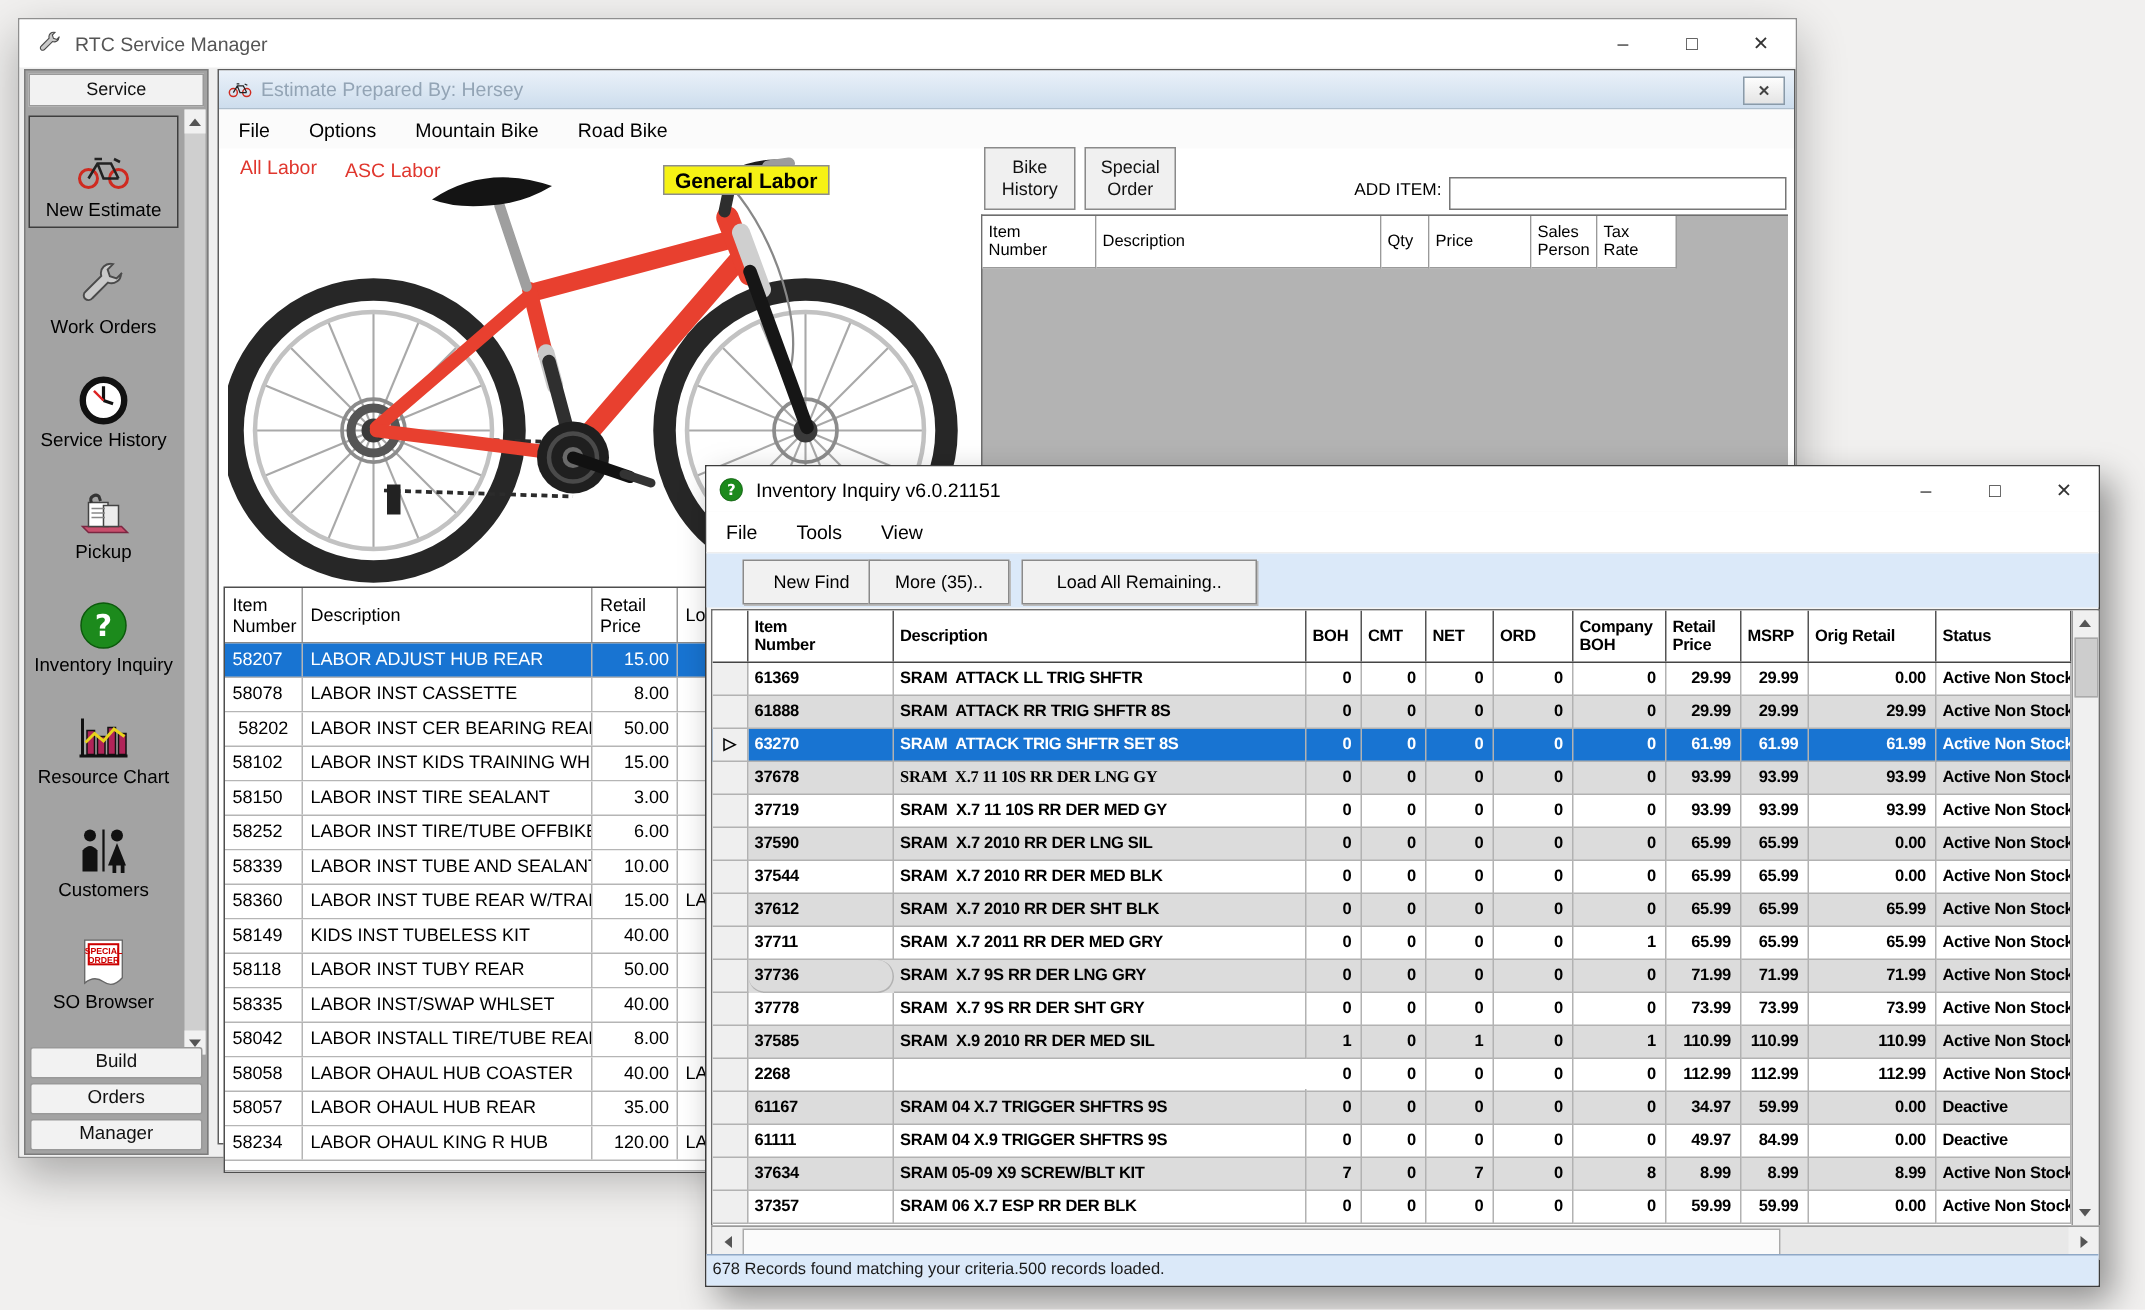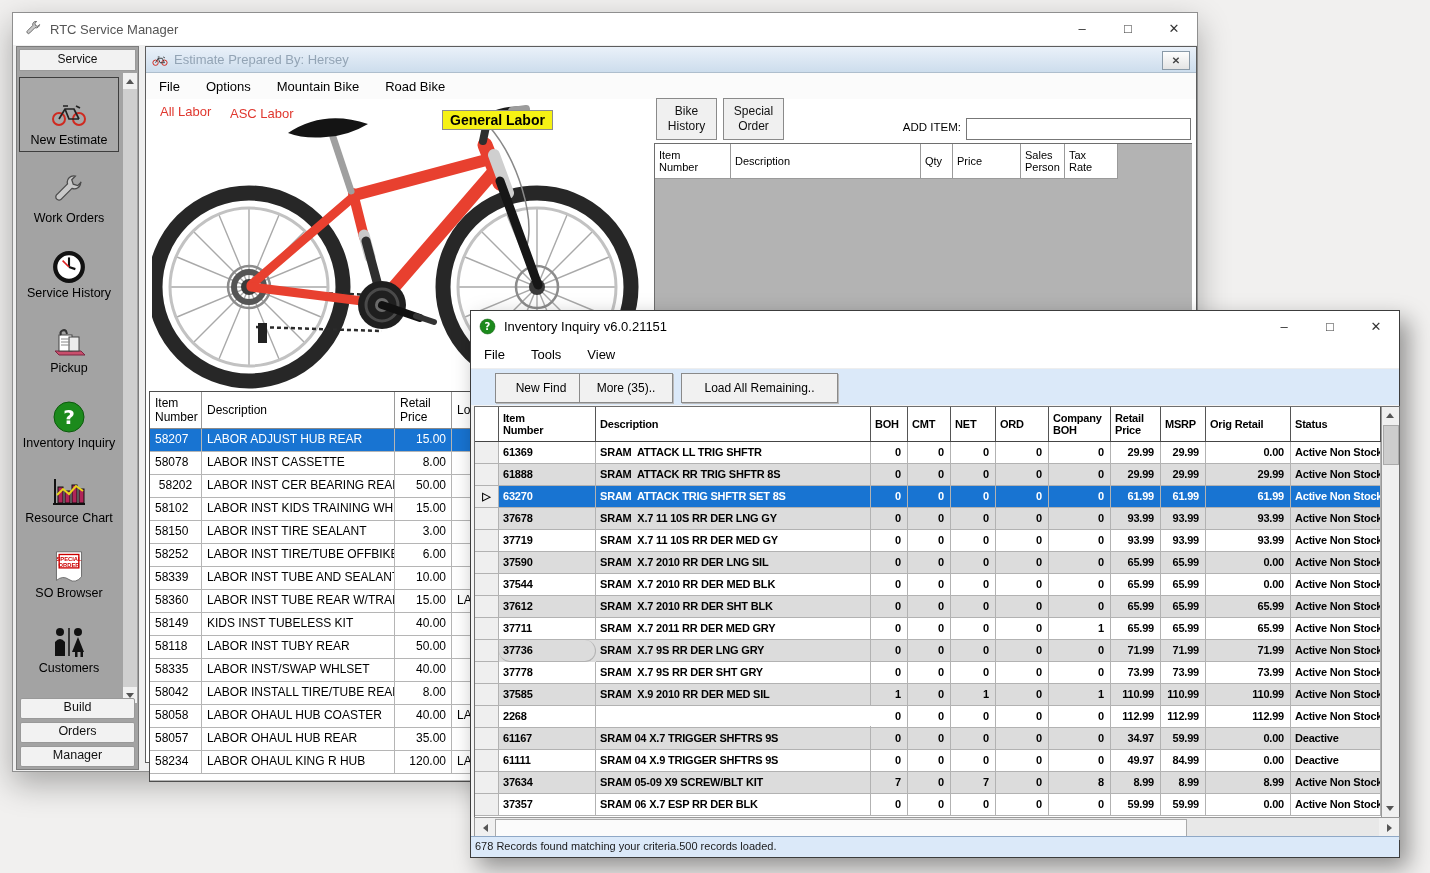--- a/index.html
+++ b/index.html
@@ -213,42 +213,42 @@
             <rect x="14" y="14" width="5" height="12" fill="#b02458" stroke="#111"></rect>
             <rect x="21" y="8" width="5" height="18" fill="#b02458" stroke="#111"></rect>
             <rect x="28" y="12" width="5" height="14" fill="#b02458" stroke="#111"></rect>
             <path d="M6 18 L12 12 L18 17 L25 9 L32 14" fill="none" stroke="#e8d41c" stroke-width="2"></path>
           </svg>
         </span>
         <span class="sb-label">Resource Chart</span>
       </div>
       <div class="sb-item">
         <span class="sb-icon">
-          <svg viewBox="0 0 34 38">
-            <path d="M3 2 L31 2 L31 30 Q24 38 17 33 Q10 28 3 34 Z" fill="#fff" stroke="#666"></path>
-            <rect x="6" y="5" width="22" height="15" fill="none" stroke="#c00" stroke-width="1.5"></rect>
-            <text x="17" y="12" font-size="6.5" font-weight="bold" fill="#c00" text-anchor="middle" font-family="Liberation Sans, sans-serif">SPECIAL</text>
-            <text x="17" y="19" font-size="6.5" font-weight="bold" fill="#c00" text-anchor="middle" font-family="Liberation Sans, sans-serif">ORDER</text>
-          </svg>
-        </span>
-        <span class="sb-label">SO Browser</span>
-      </div>
-      <div class="sb-item">
-        <span class="sb-icon">
           <svg viewBox="0 0 36 32">
             <line x1="18" y1="2" x2="18" y2="30" stroke="#111" stroke-width="1.5"></line>
             <circle cx="9" cy="6" r="4" fill="#111"></circle>
             <path d="M4 30 L4 16 Q9 10 14 16 L14 30 Z" fill="#111"></path>
             <circle cx="27" cy="6" r="4" fill="#111"></circle>
             <path d="M27 11 L21 26 L33 26 Z" fill="#111"></path>
             <rect x="24" y="25" width="2.5" height="6" fill="#111"></rect>
             <rect x="29.5" y="25" width="2.5" height="6" fill="#111"></rect>
           </svg>
         </span>
         <span class="sb-label">Customers</span>
+      </div>
+      <div class="sb-item">
+        <span class="sb-icon">
+          <svg viewBox="0 0 34 38">
+            <path d="M3 2 L31 2 L31 30 Q24 38 17 33 Q10 28 3 34 Z" fill="#fff" stroke="#666"></path>
+            <rect x="6" y="5" width="22" height="15" fill="none" stroke="#c00" stroke-width="1.5"></rect>
+            <text x="17" y="12" font-size="6.5" font-weight="bold" fill="#c00" text-anchor="middle" font-family="Liberation Sans, sans-serif">SPECIAL</text>
+            <text x="17" y="19" font-size="6.5" font-weight="bold" fill="#c00" text-anchor="middle" font-family="Liberation Sans, sans-serif">ORDER</text>
+          </svg>
+        </span>
+        <span class="sb-label">SO Browser</span>
       </div>
       <div class="sb-item">
         <span class="sb-label"></span>
       </div>
     </div>
   <div id="sb-scroll">
     <div class="sb-arrow" style="top:0">
         <div class="tri-up"></div>
       </div>
     <div class="sb-arrow" style="bottom:0">
@@ -559,21 +559,21 @@
           <div class="i-cell rnum" style="width: 53px;">0</div>
           <div class="i-cell rnum" style="width: 62px;">0</div>
           <div class="i-cell rnum" style="width: 50px;">61.99</div>
           <div class="i-cell rnum" style="width: 45px;">61.99</div>
           <div class="i-cell rnum" style="width: 85px;">61.99</div>
           <div class="i-cell" style="width: 90px;">Active Non Stock</div>
         </div>
         <div class="i-row alt">
           <div class="i-cell selcol" style="width: 24px;"></div>
           <div class="i-cell" style="width: 97px;">37678</div>
-          <div class="i-cell" style="width: 275px;">SRAM  X.7 11 10S RR DER LNG GY</div>
+          <div class="i-cell" style="width: 275px; font-family: Liberation Serif, serif;">SRAM  X.7 11 10S RR DER LNG GY</div>
           <div class="i-cell rnum" style="width: 37px;">0</div>
           <div class="i-cell rnum" style="width: 43px;">0</div>
           <div class="i-cell rnum" style="width: 45px;">0</div>
           <div class="i-cell rnum" style="width: 53px;">0</div>
           <div class="i-cell rnum" style="width: 62px;">0</div>
           <div class="i-cell rnum" style="width: 50px;">93.99</div>
           <div class="i-cell rnum" style="width: 45px;">93.99</div>
           <div class="i-cell rnum" style="width: 85px;">93.99</div>
           <div class="i-cell" style="width: 90px;">Active Non Stock</div>
         </div>

